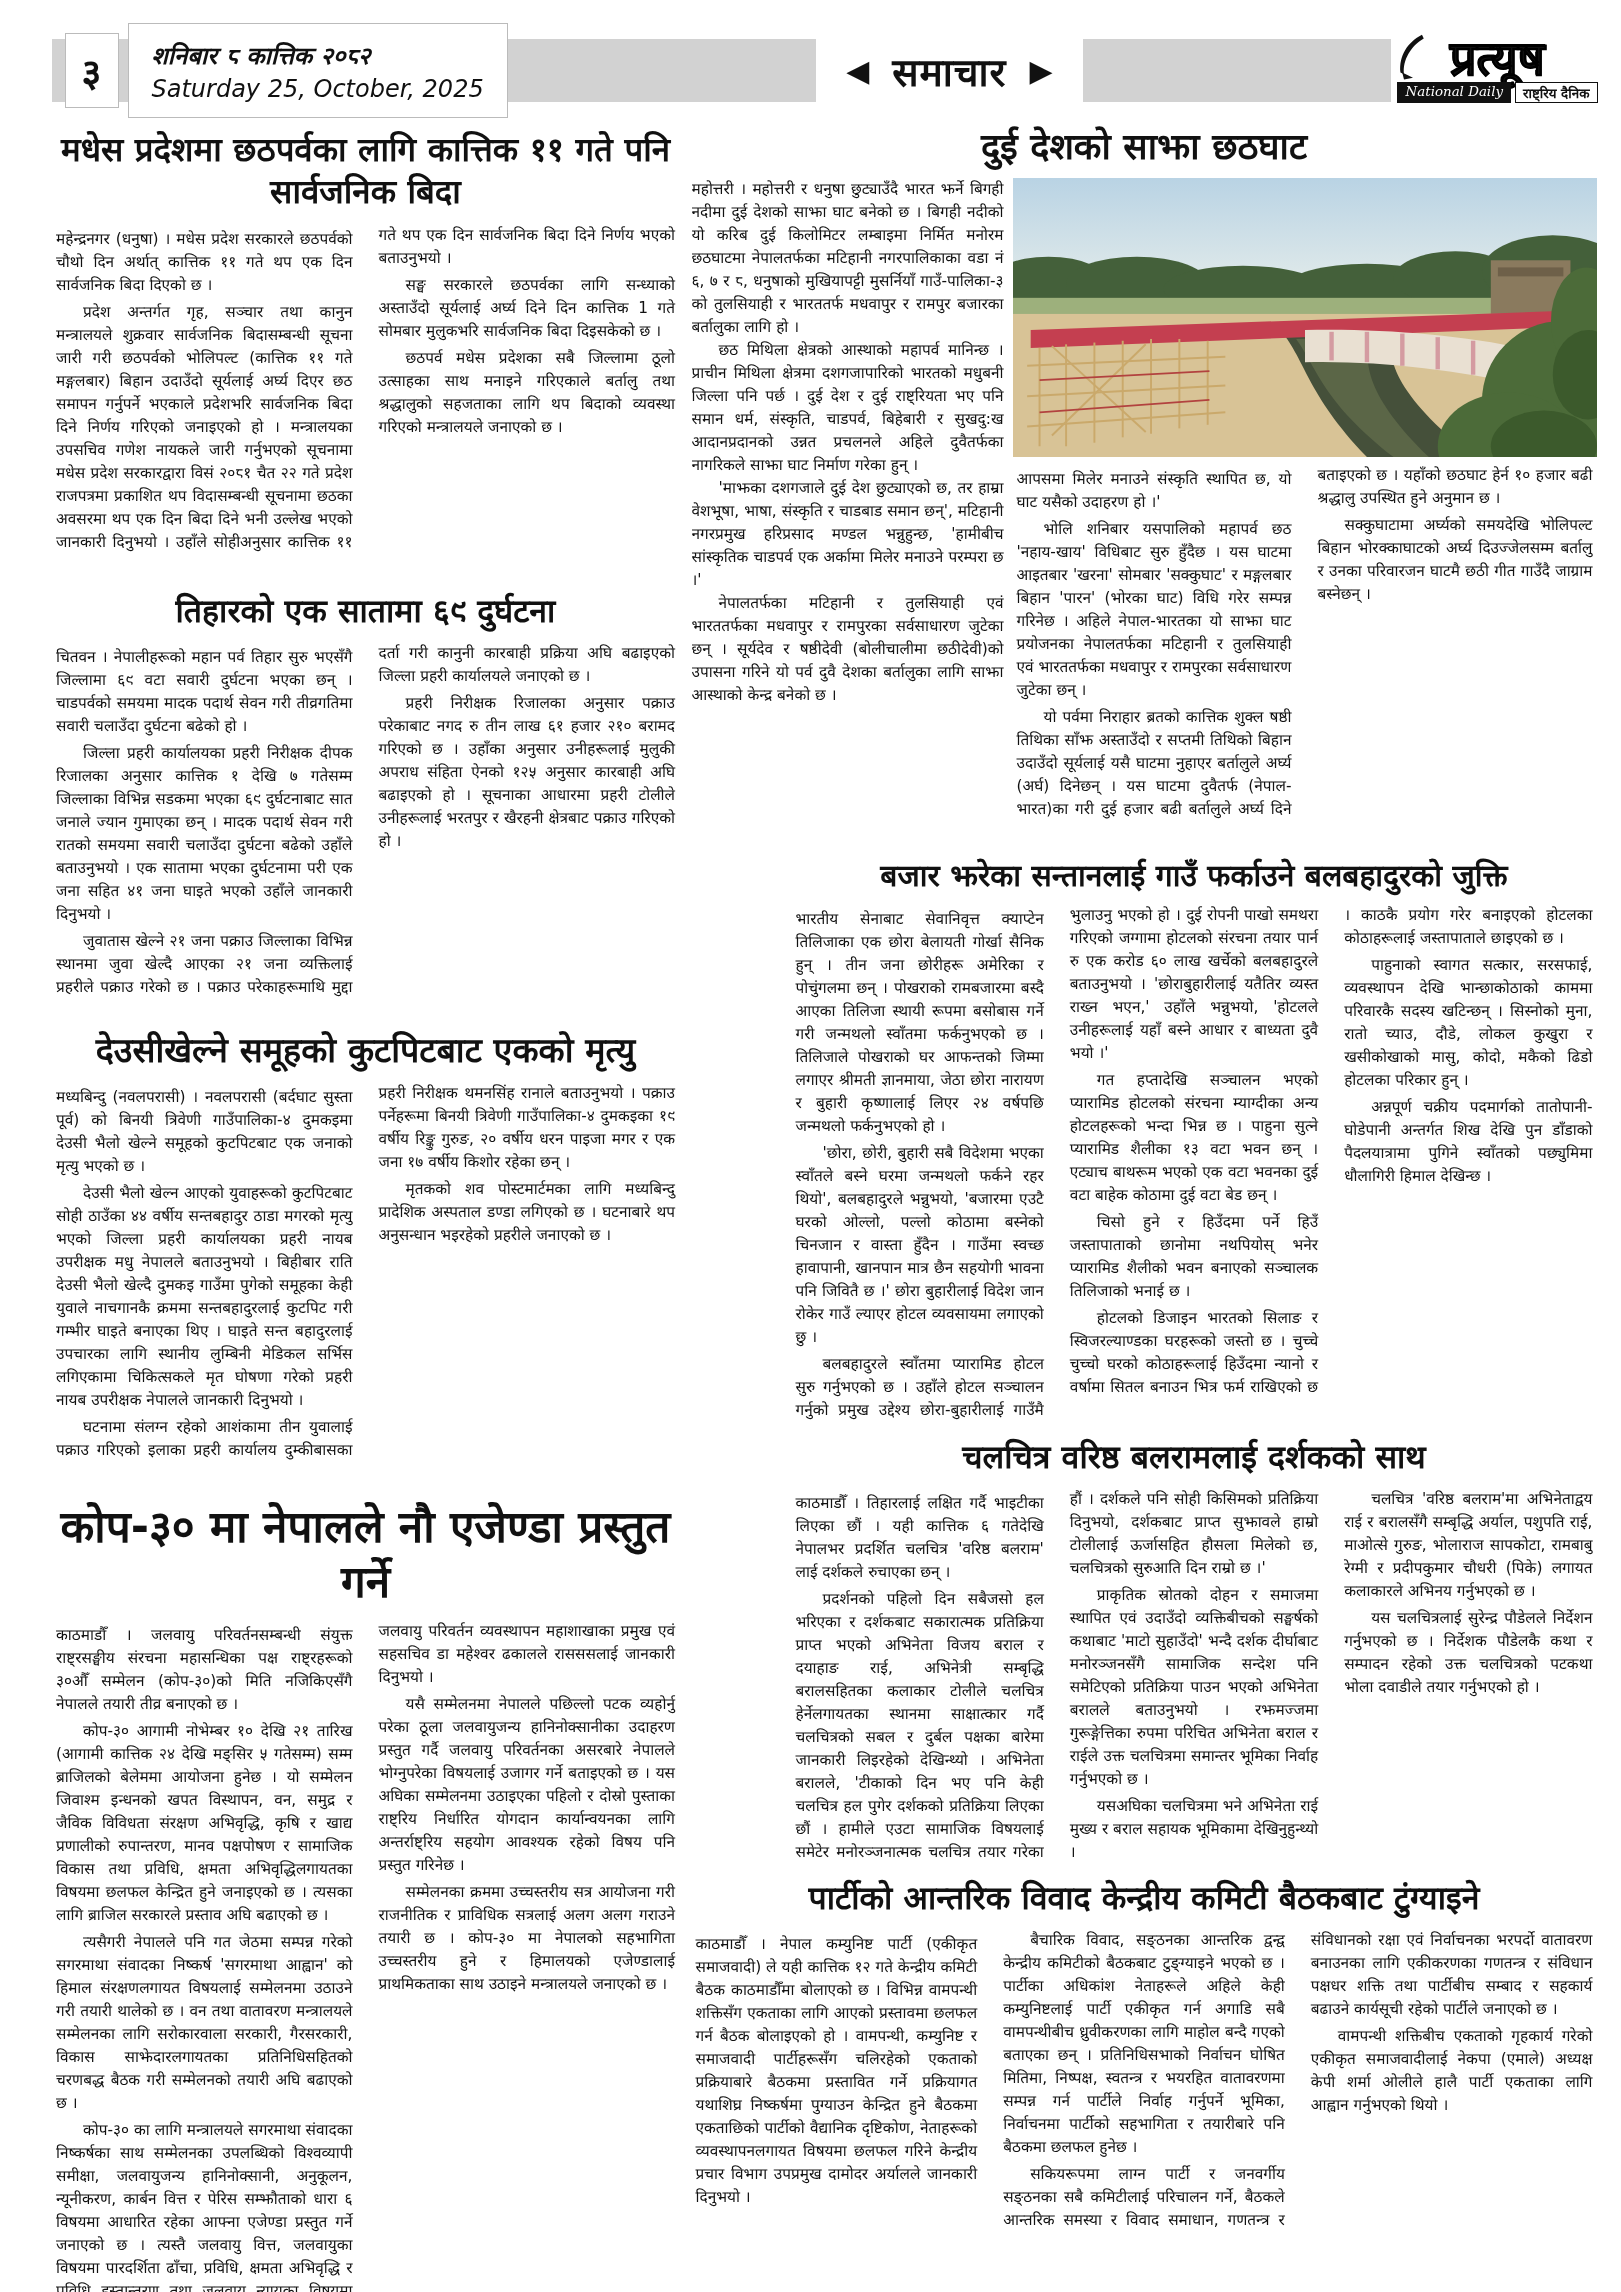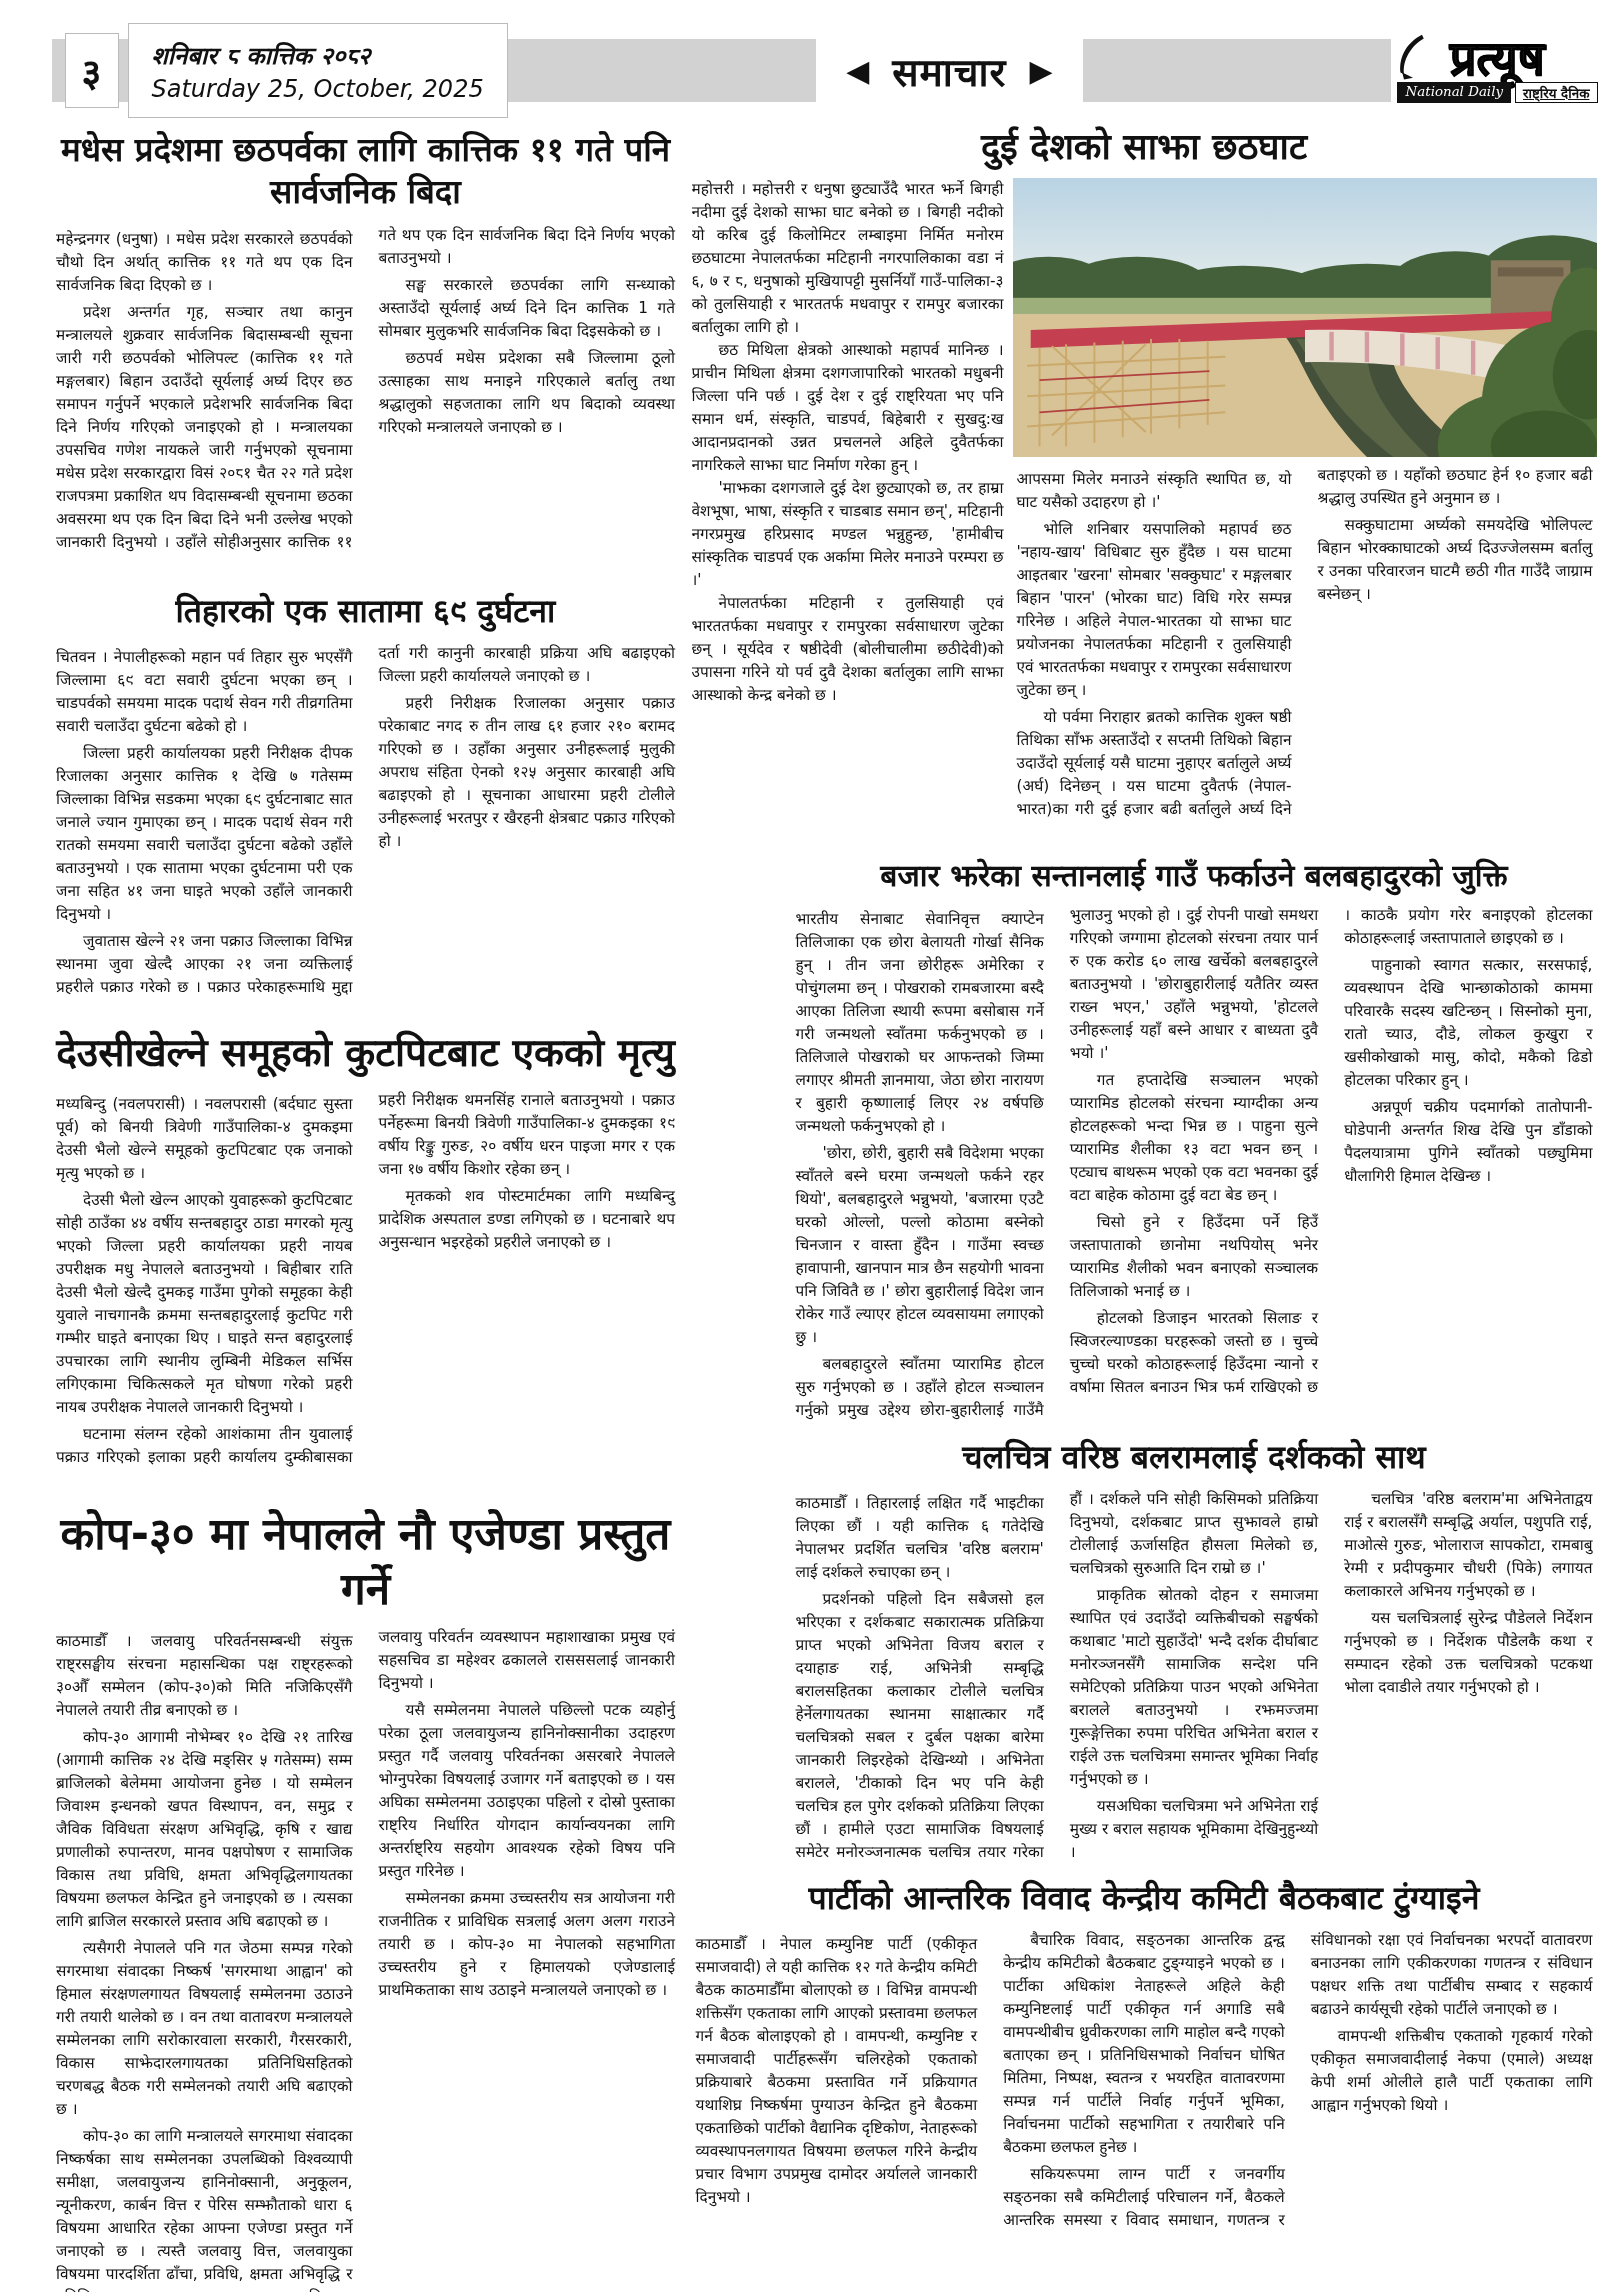--- a/index.html
+++ b/index.html
@@ -34,21 +34,21 @@
     background:#fff;height:93px;width:213px;margin-right:0;
     display:flex;flex-direction:column;align-items:center;justify-content:center;
     position:relative;
   }
   .logo-row{display:flex;align-items:flex-end;gap:1.8px;}
   .logo-name{
     font-size:47px;font-weight:900;line-height:0.9;
     text-shadow:1.8px 1.8px 0 #fff,-0.9px -0.9px 0 #000;
     -webkit-text-stroke:0.9px #000;
   }
-  .logo-tags{display:flex;gap:3.6px;margin-top:1.8px;text-decoration:underline;}
+  .logo-tags{display:flex;gap:3.6px;margin-top:1.8px;}
   .tag-en{
     background:#111;color:#fff;font-style:italic;font-size:13.4px;
     padding:0.9px 7.2px;border:0.9px solid #111;font-family:"DejaVu Serif",serif;
   }
   .tag-np{
     background:#fff;color:#111;font-weight:700;font-size:13.4px;
     padding:0.9px 7.2px;border:1.8px solid #111;
   }
   .quill{position:absolute;left:3.6px;top:9px;}
   
@@ -57,21 +57,21 @@
     display:flex;gap:12.5px;
   }
   .colL{width:627px;flex:none;}
   .colR{width:905px;flex:none;}
   .hl{
     text-align:center;font-weight:700;margin:0;padding:0;
     line-height:1.25;
   }
   .hl-a{font-size:33px;margin:5.4px 5.4px 12.5px;}
   .hl-b{font-size:32px;margin:16px 0 10.7px;}
-  .hl-c{font-size:39px;margin:18px 0 10.7px;}
+  .hl-c{font-size:34px;margin:18px 0 10.7px;}
   .hl-d{font-size:44px;margin:18px 0 10.7px;}
   .hl-e{font-size:36px;margin:0 0 9px;}
   .hl-f{font-size:30px;margin:16px 0 9px;line-height:1.3;}
   .hl-g{font-size:32px;margin:14.3px 0 10.7px;}
   .hl-h{font-size:32px;margin:14.3px 0 10.7px;}
   .body{
     font-size:15.4px;line-height:23px;text-align:justify;
     overflow:hidden;column-gap:18px;column-fill:auto;
   }
   .body p{margin:4px;}

